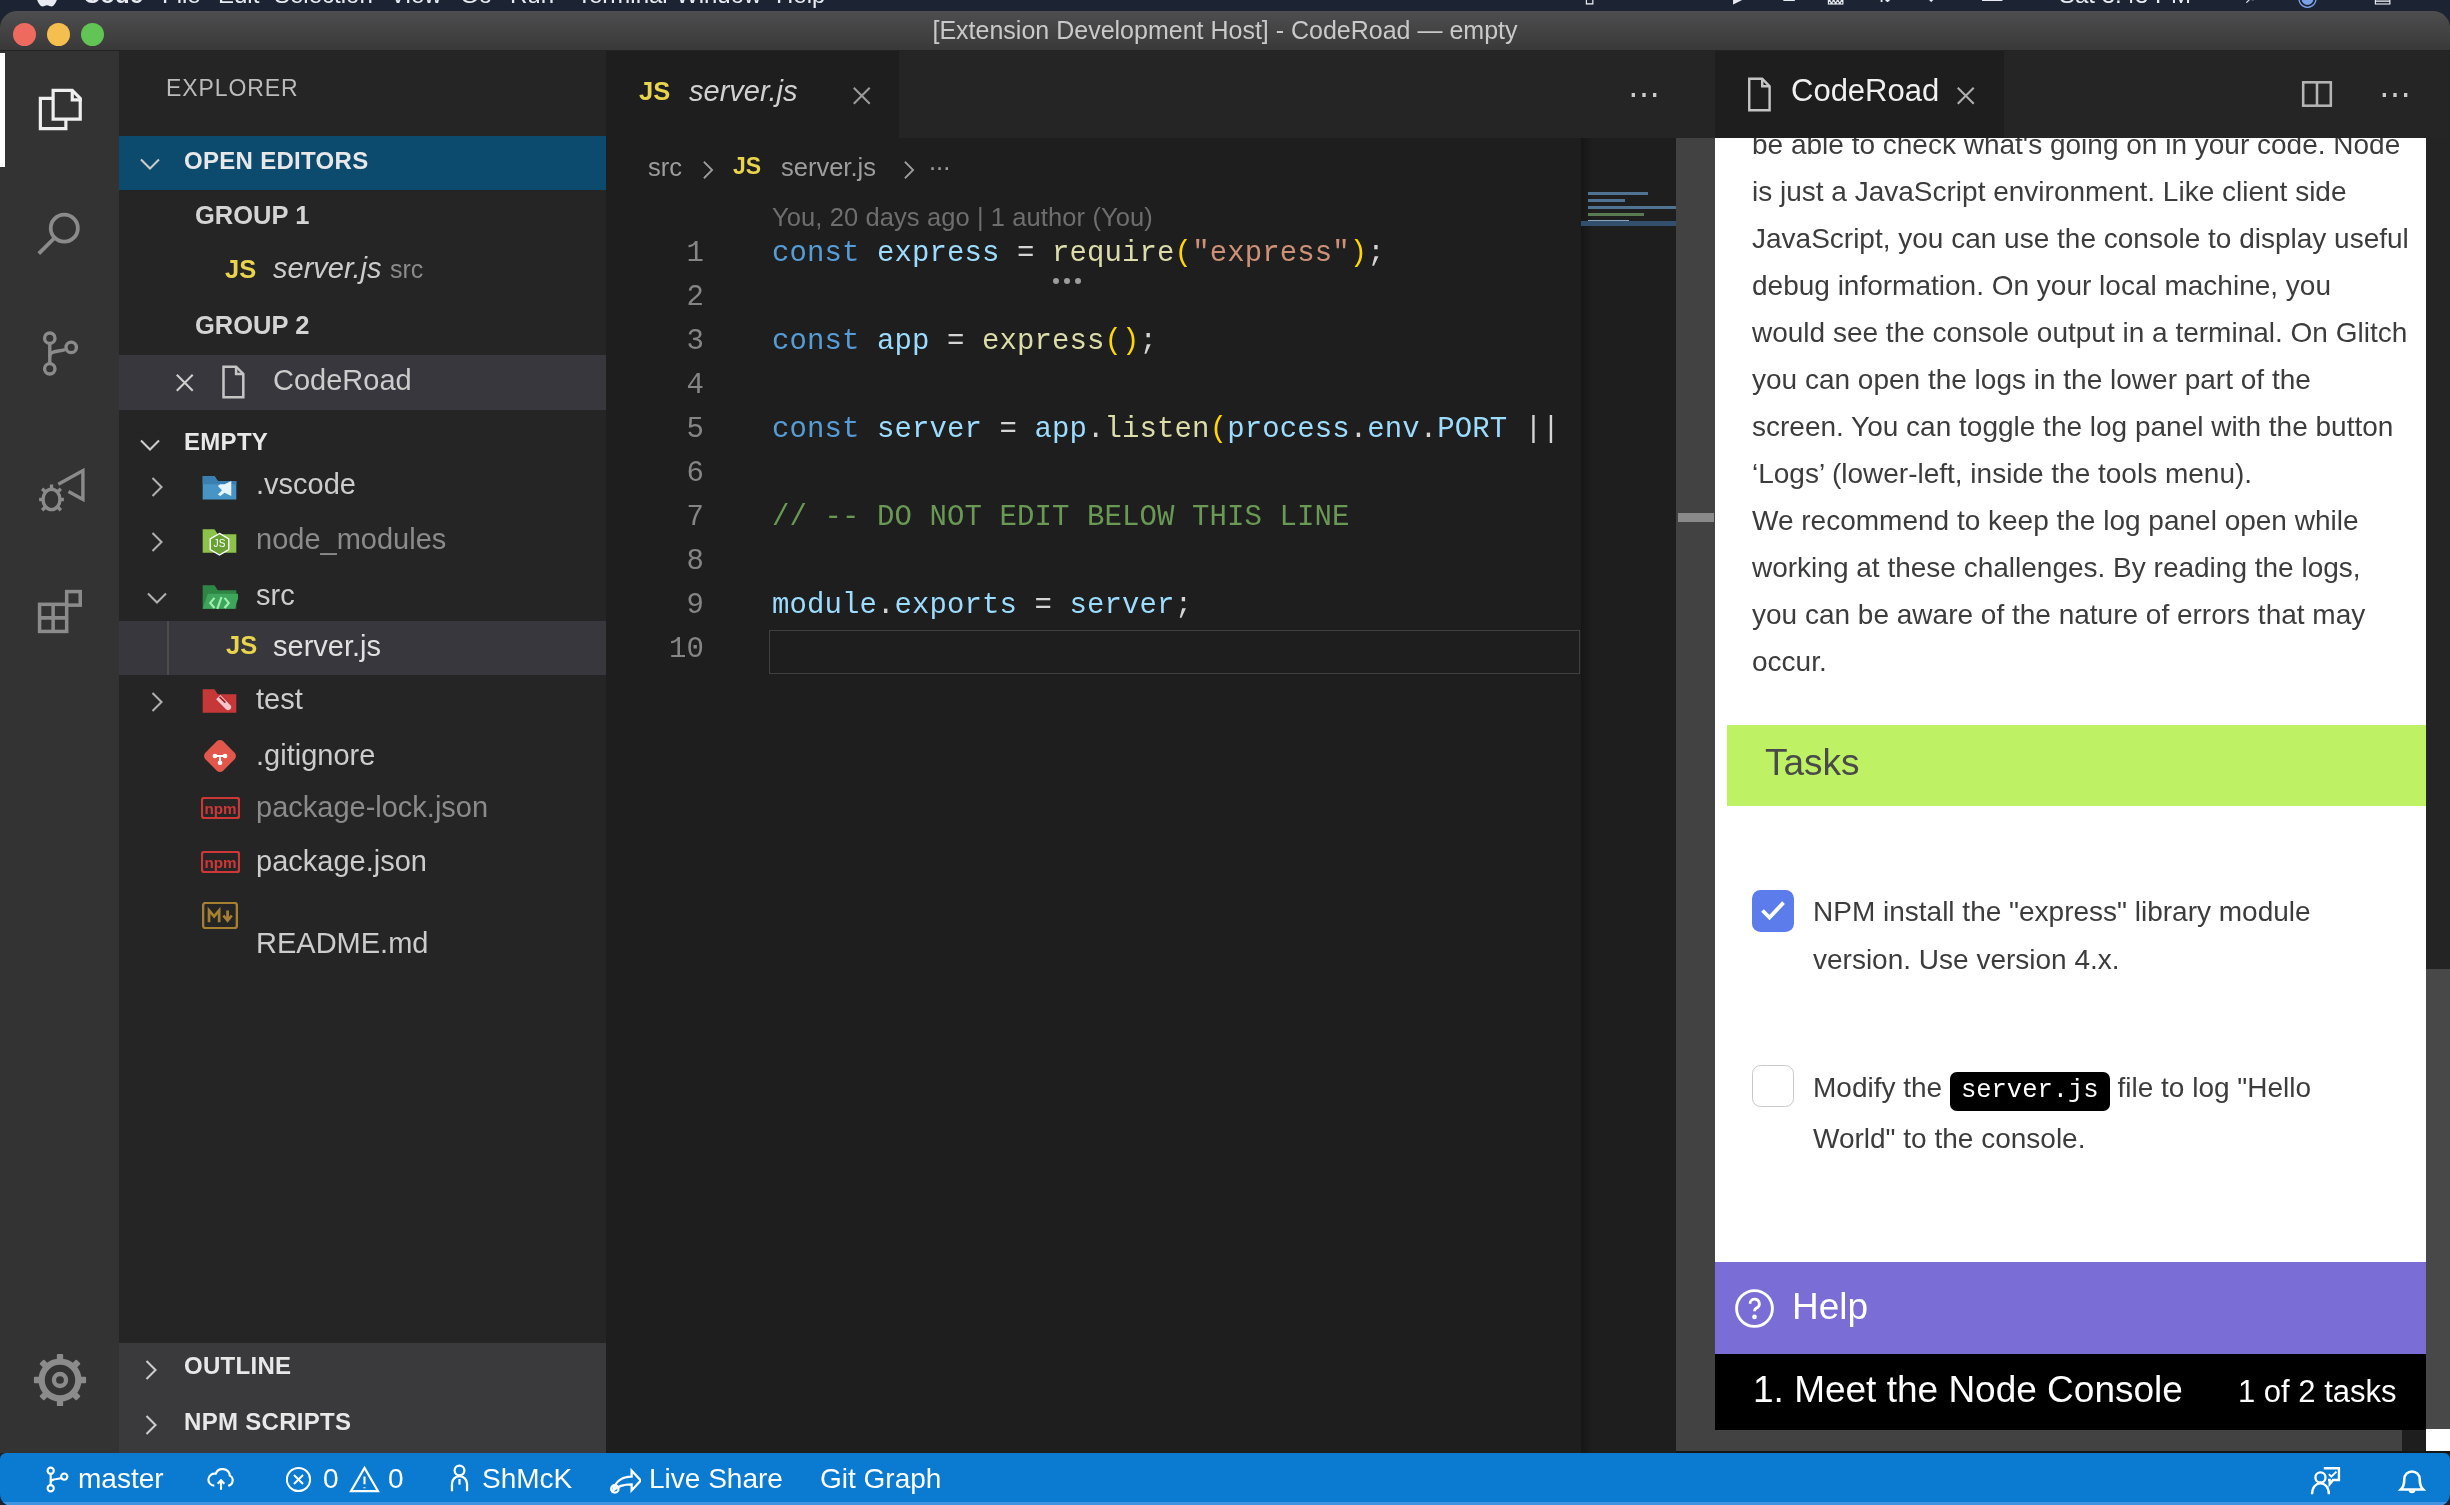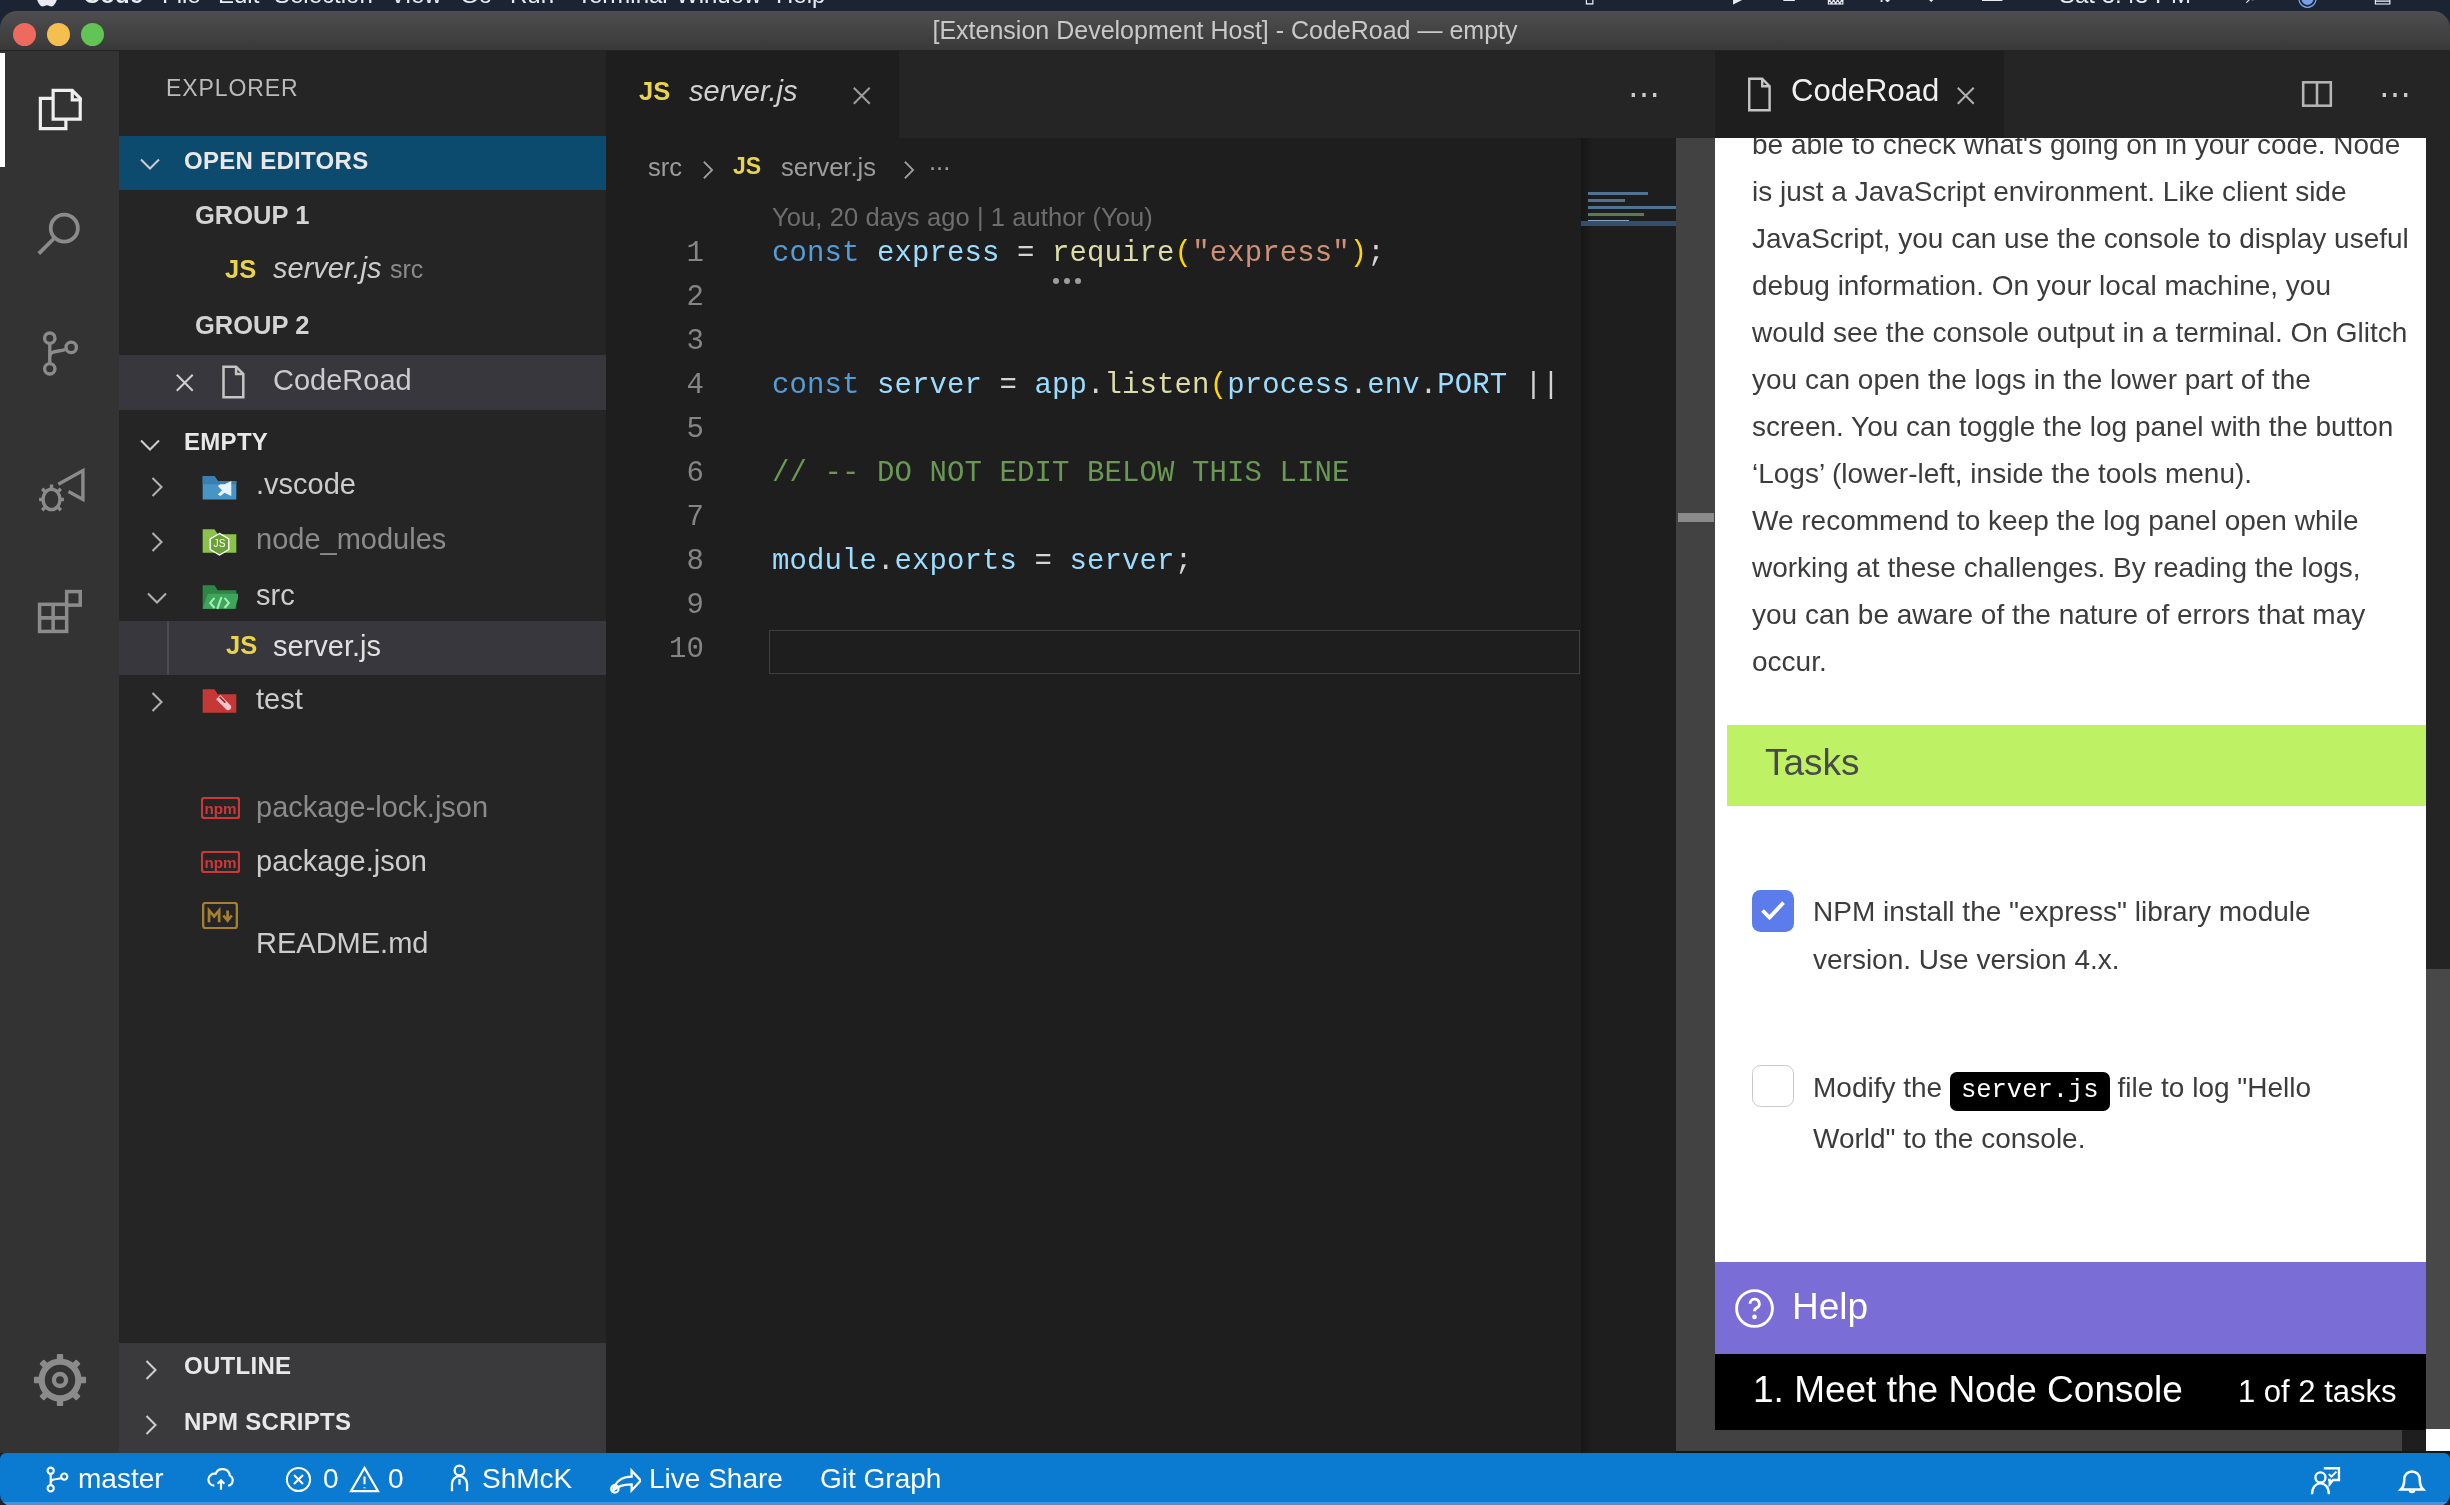--- a/index.html
+++ b/index.html
@@ -191,20 +191,30 @@
             <path d="M5 2 l6 6 -6 6"></path>
           </svg>
         <svg class="abs" style="left:82px;top:8.5px;" width="37" height="34" viewBox="0 0 22 20">
           <path d="M1 3 h7 l2 3 h11 v11 h-20 z" fill="#c63838"></path>
           <path d="M9 9 l6 6 c1.5 1.5 4-1 2.5-2.5 l-6-6 z" fill="#f6c6ce"></path>
           <path d="M11 7.5 l3.5 3.5" stroke="#a02020" stroke-width="1"></path>
         </svg>
         <span class="abs nw" style="left:137px;top:7.7px;font-size:29px;color:#cccccc;">test</span>
       </div>
 
+      <div class="abs" style="left:0;top:680px;width:487px;height:53px;">
+        <svg class="abs" style="left:83px;top:6.8px;" width="36" height="36" viewBox="0 0 20 20">
+          <rect x="3" y="3" width="14" height="14" rx="2.5" transform="rotate(45 10 10)" fill="#e2574c"></rect>
+          <circle cx="7.2" cy="10" r="1.3" fill="#fff"></circle>
+            <circle cx="12.8" cy="10" r="1.3" fill="#fff"></circle>
+            <circle cx="10" cy="13.8" r="1.3" fill="#fff"></circle>
+          <path d="M7.2 10 h5.6 M10 10 v3.8" stroke="#fff" stroke-width="1"></path>
+        </svg>
+        <span class="abs nw" style="left:137px;top:7.7px;font-size:29px;color:#cccccc;">.gitignore</span>
+      </div>
 
       <div class="abs" style="left:0;top:732px;width:487px;height:53px;">
         <svg class="abs" style="left:82px;top:13.6px;" width="39" height="22" viewBox="0 0 23 13">
           <rect x="0.5" y="0.5" width="22" height="12" rx="1.5" fill="none" stroke="#cb3837" stroke-width="1.4"></rect>
           <text x="11.5" y="10" font-size="9" fill="#cb3837" text-anchor="middle" font-family="Liberation Sans" font-weight="bold">npm</text>
         </svg>
         <span class="abs nw" style="left:137px;top:7.7px;font-size:29px;color:#8b8b8b;">package-lock.json</span>
       </div>
 
       <div class="abs" style="left:0;top:786px;width:487px;height:53px;">
@@ -268,20 +278,21 @@
 
         <div class="abs" style="left:0;top:32px;width:97px;color:#858585;text-align:right;line-height:44px;">
           1<br>2<br>3<br>4<br>5<br>6<br>7<br>8<br>9<br>10
         </div>
 
         <div class="abs" style="left:162px;top:430px;width:811px;height:44px;border:1.7px solid #404040;"></div>
 
         <div class="abs nw" style="left:165px;top:32px;line-height:44px;color:#d4d4d4;">
           <div><span style="color:#569cd6">const</span> <span style="color:#9cdcfe">express</span> = <span style="color:#dcdcaa">require</span><span style="color:#ffd700">(</span><span style="color:#ce9178">"express"</span><span style="color:#ffd700">)</span>;</div>
           <div>&nbsp;</div>
+          <div><span style="color:#569cd6">const</span> <span style="color:#9cdcfe">app</span> = <span style="color:#dcdcaa">express</span><span style="color:#ffd700">()</span>;</div>
           <div>&nbsp;</div>
           <div><span style="color:#569cd6">const</span> <span style="color:#9cdcfe">server</span> = <span style="color:#9cdcfe">app</span>.<span style="color:#dcdcaa">listen</span><span style="color:#ffd700">(</span><span style="color:#9cdcfe">process</span>.<span style="color:#9cdcfe">env</span>.<span style="color:#9cdcfe">PORT</span> ||</div>
           <div>&nbsp;</div>
           <div><span style="color:#6a9955">// -- DO NOT EDIT BELOW THIS LINE</span></div>
           <div>&nbsp;</div>
           <div><span style="color:#9cdcfe">module</span>.<span style="color:#9cdcfe">exports</span> = <span style="color:#9cdcfe">server</span>;</div>
         </div>
 
         <div class="abs" style="left:446px;top:78px;width:34px;height:6.8px;">
           <div class="abs" style="left:0;top:0;width:6px;height:6px;border-radius:50%;background:#9d9d9d;"></div>

